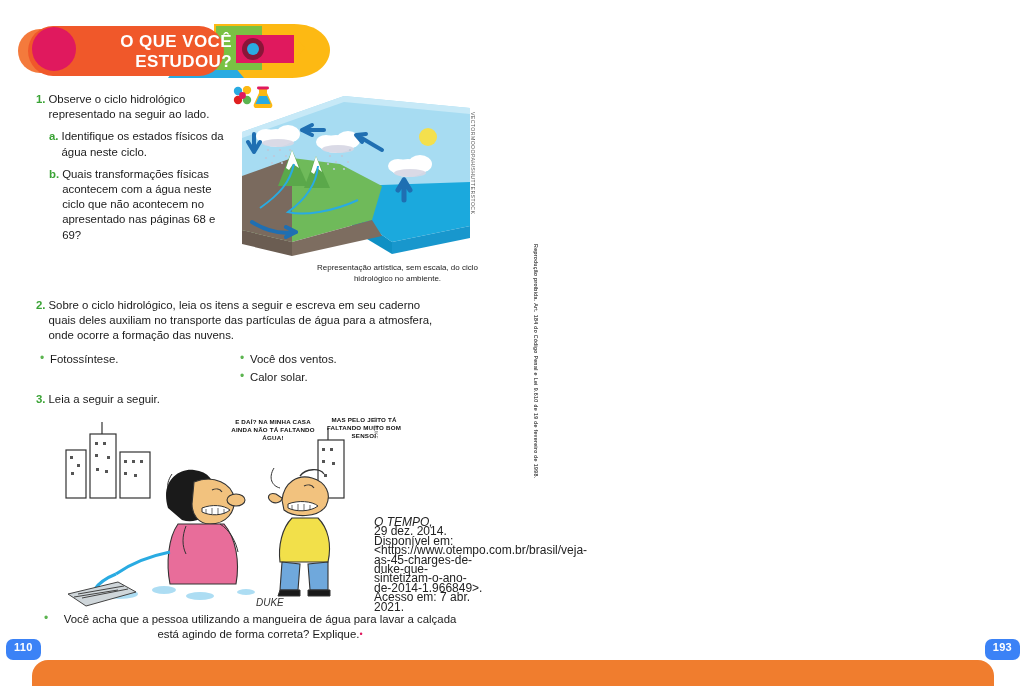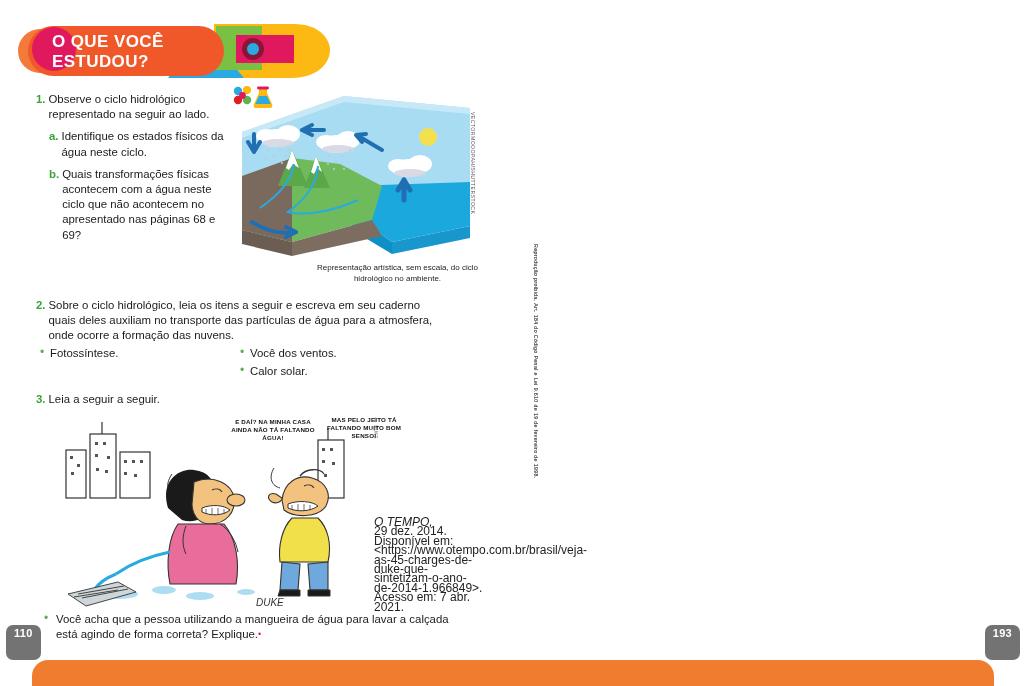--- a/index.html
+++ b/index.html
@@ -17,39 +17,39 @@
   .page-right { left:512px; }
 
   
   .footer-bar {
     position:absolute; bottom:0; height:26px; background:#f07d2e;
   }
   .footer-left  { left:32px; right:0; border-top-left-radius:16px; }
   .footer-right { left:0; right:30px; border-top-right-radius:16px; }
   .pagenum {
     position:absolute; bottom:26px;
-    background:#737373; color:#fff;
+    background:#3b82f6; color:#fff;
     font-size:11px; font-weight:bold;
     border-radius:7px;
-    padding:2px 8px 21px;
+    padding:2px 8px 7px;
     letter-spacing:.3px;
   }
   .pagenum-left  { left:6px; }
   .pagenum-right { right:4px; }
 
   
   .banner { position:absolute; left:18px; top:26px; width:310px; height:52px; }
   .banner .pill {
     position:absolute; left:10px; top:0; width:196px; height:50px;
     background:#f0582a; border-radius:25px; z-index:3;
   }
   .banner .pill-title {
     position:absolute; left:34px; top:6px; width:180px;
     color:#fff; font-weight:bold; font-size:17px; line-height:20px;
-    letter-spacing:.4px; z-index:5;
+    letter-spacing:.4px; z-index:5;text-align:right;
   }
   .banner .circle-orange {
     position:absolute; left:0; top:3px; width:44px; height:44px;
     border-radius:50%; background:#f47a3c; z-index:2;
   }
   .banner .circle-pink {
     position:absolute; left:14px; top:1px; width:44px; height:44px;
     border-radius:50%; background:#e0195e; z-index:4;
   }
   .banner .blue-tri { position:absolute; left:150px; top:0; z-index:1; }
@@ -93,21 +93,21 @@
     white-space:nowrap;
   }
   .illus-caption {
     position:absolute; left:300px; top:263px; width:195px;
     font-size:8px; line-height:10.5px; text-align:center; color:#222;
   }
   .icon-cluster { position:absolute; left:232px; top:86px; }
 
   
   .q2 { position:absolute; left:36px; top:298px; width:400px; font-size:11.4px; line-height:15.2px; }
-  .bullets { display:flex; }
+  .bullets { display:flex; margin-top:6px; }
   .bullets .colb { width:50%; }
   .bullet { font-size:11.4px; line-height:18px; padding-left:14px; position:relative; }
   .bullet::before {
     content:"•"; color:#5cb450; position:absolute; left:4px; top:-1px; font-size:12px;
   }
 
   
   .q3 { position:absolute; left:36px; top:392px; width:400px; font-size:11.4px; line-height:15.2px; }
   .comic { position:absolute; left:60px; top:412px; width:310px; height:200px;text-decoration:underline; }
   .comic-credit {
@@ -118,21 +118,21 @@
     position:absolute; font-size:6.2px; line-height:8px; text-align:center;
     font-weight:bold; letter-spacing:.2px; color:#111;
   }
   .source {
     position:absolute; left:374px; top:518px; width:110px;
     font-size:12px; line-height:9.4px; color:#222;
   }
   .source .it { font-style:italic; }
   .q3-last {
     position:absolute; left:44px; top:612px; width:420px;
-    font-size:11.4px; line-height:15.2px; padding-left:12px;
+    font-size:11.4px; line-height:15.2px; padding-left:12px;text-align:center;
   }
   .q3-last::before { content:"•"; color:#5cb450; position:absolute; left:0; top:-1px; font-size:12px; }
   .star { color:#e0195e; font-size:9px; vertical-align:top; }
   .credit-vert-right {
     position:absolute; left:533px; top:244px;
     font-size:5.2px; color:#555; letter-spacing:.4px;
     writing-mode:vertical-rl; white-space:nowrap;
   }
 </style>
 </head>

